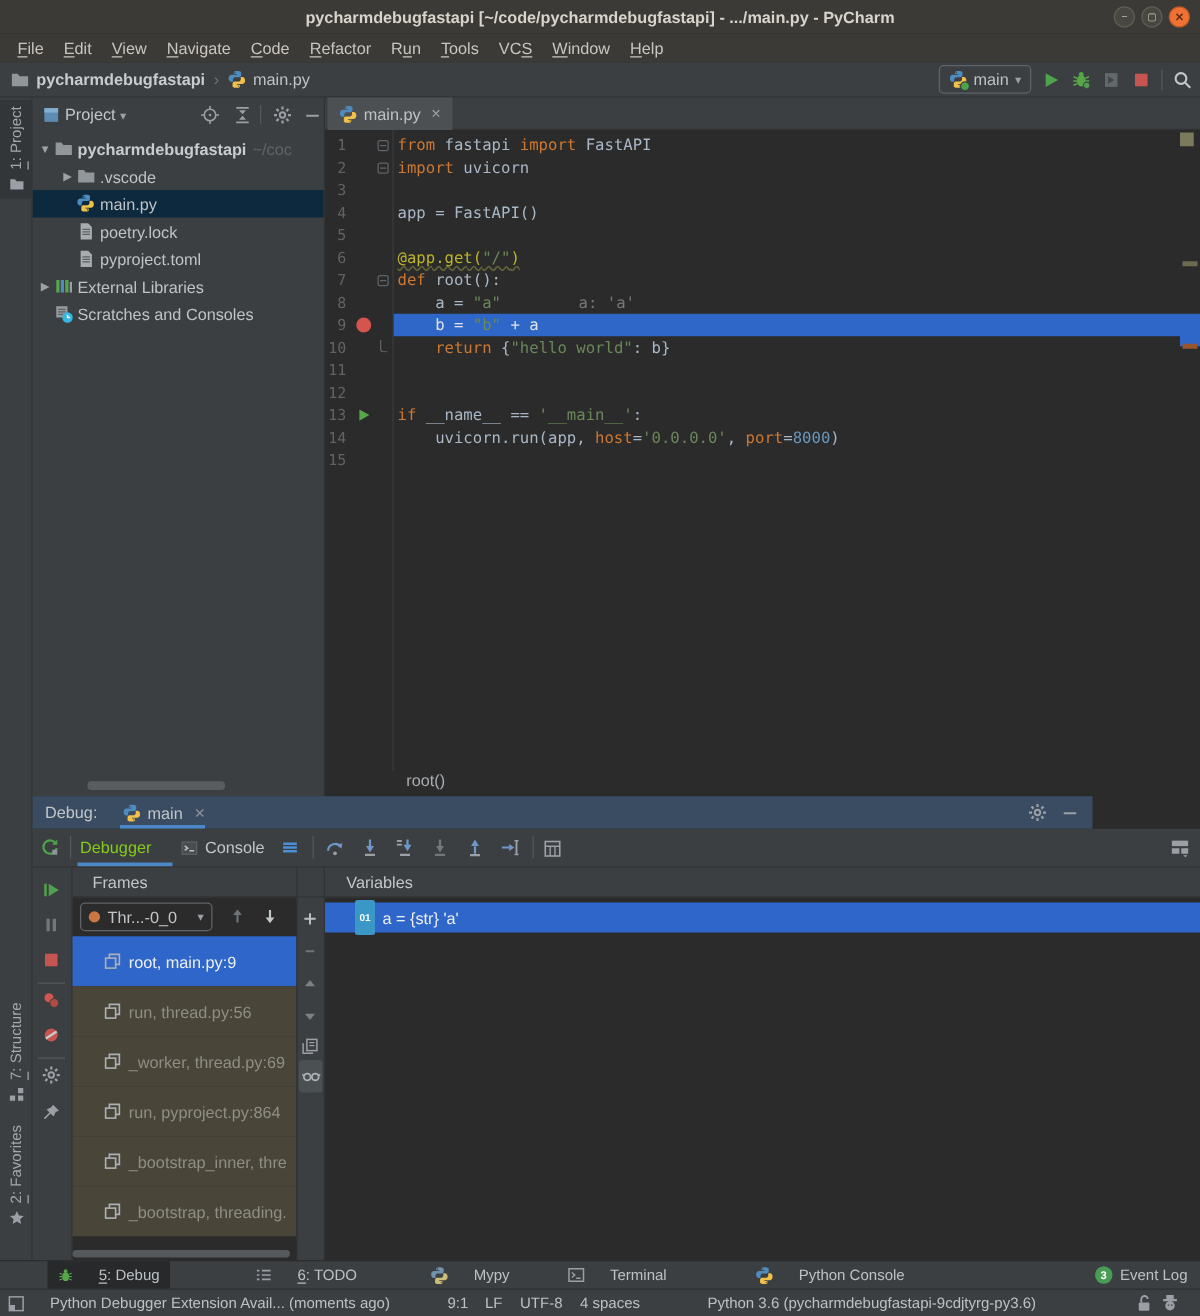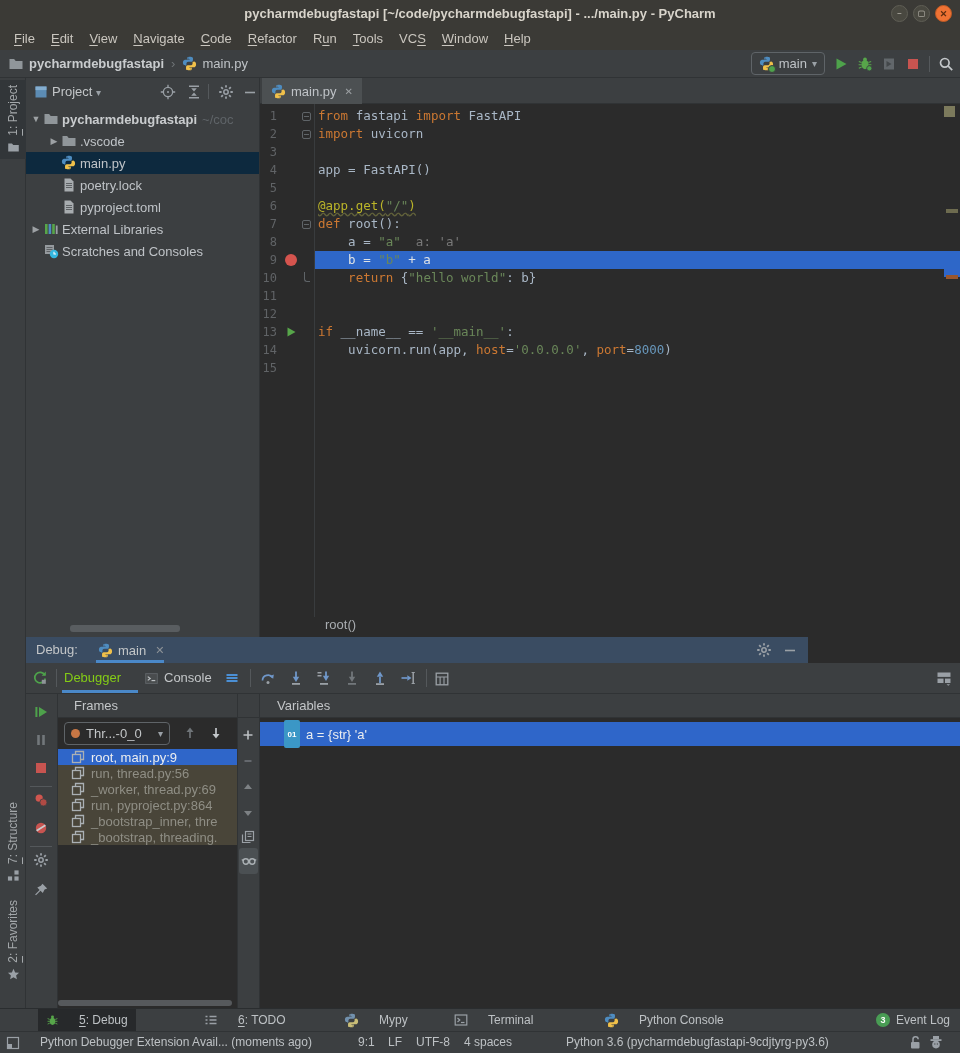--- a/index.html
+++ b/index.html
@@ -69,28 +69,28 @@
   .lnum{position:absolute;left:0;width:17px;text-align:right;color:#606366;font-size:12px;}
   .execband{position:absolute;left:55px;right:0;top:0;height:18px;background:#2e67c8;}
   .bp{position:absolute;left:25px;top:3px;width:12px;height:12px;border-radius:50%;background:#d5544e;}
   .runmark{position:absolute;left:25px;top:3px;}
   .fold{position:absolute;left:42px;top:5px;width:9px;height:9px;border:1px solid #5f6468;border-radius:2px;
         background:linear-gradient(#5f6468,#5f6468) center/5px 1px no-repeat;box-sizing:border-box;}
   .fold.end{border:0;border-left:1px solid #5f6468;border-bottom:1px solid #5f6468;border-radius:0 0 0 3px;
             background:none;top:3px;height:10px;width:6px;left:44px;}
   .codetext{position:absolute;left:58px;white-space:pre;}
   .c-kw{color:#cc7832;}.c-str{color:#6a8759;}.c-num{color:#6897bb;}.c-pl{color:#a9b7c6;}
-  .c-deco{color:#bbb529;}.c-hint{color:#787878;}
+  .c-deco{color:#bbb529;}.c-hint{color:#787878;margin-left:47px;}
   .wavy{text-decoration:underline wavy #63633a;text-underline-offset:2px;}
   .exec .c-pl{color:#dfe3e6;}
   .mark{position:absolute;}
   .ctx{left:325px;top:615px;height:20px;line-height:20px;color:#a9adb1;}
 
   
-  .dbg-header{left:26px;top:637px;width:782px;height:26px;background:#3a4c62;box-sizing:border-box;}
+  .dbg-header{left:26px;top:637px;width:848px;height:26px;background:#3a4c62;box-sizing:border-box;}
   .dbg-title{position:absolute;left:10px;top:0;line-height:26px;color:#c3c6c8;}
   .dbg-tab{position:absolute;left:72px;top:0;height:26px;display:flex;align-items:center;gap:5px;color:#c3c6c8;}
   .dbg-tab-underline{position:absolute;left:70px;bottom:0;width:68px;height:3px;background:#4a88c8;}
   .dbg-close{color:#8d9297;font-size:11px;margin-left:4px;}
   .dbg-toolbar{left:26px;top:663px;width:934px;height:31px;background:#3c3f41;border-bottom:1px solid #303335;box-sizing:border-box;}
   .tsep{position:absolute;width:1px;height:18px;background:#54585b;top:6px;}
   .dtab{position:absolute;top:0;height:30px;line-height:30px;color:#c3c6c8;}
   .dtab.sel{color:#84cc16;}
   .dtab-underline{position:absolute;top:27px;height:3px;background:#4a88c8;}
   .tbicon{position:absolute;top:7px;}
@@ -102,21 +102,21 @@
   .vline{width:1px;background:#303335;}
   .watchstrip{left:238px;top:718px;width:21px;height:290px;background:#3c3f41;}
   .wsicon{position:absolute;left:3px;}
   .wsbox{position:absolute;left:1px;top:130px;width:19px;height:26px;background:#4b5053;border-radius:3px;
          display:flex;align-items:center;justify-content:center;}
   .thread-combo{left:64px;top:722px;width:106px;height:23px;border:1px solid #5f6468;border-radius:4px;
                 display:flex;align-items:center;gap:6px;padding:0 6px;box-sizing:border-box;}
   .thread-dot{width:9px;height:9px;border-radius:50%;background:#c87745;flex:none;}
   .thread-label{color:#c3c6c8;flex:1;}
   .frames-list{left:58px;top:749px;width:179px;}
-  .frow{height:16px;display:flex;align-items:center;gap:6px;padding-left:13px;white-space:nowrap;overflow:hidden;color:#bfc3c7;}
+  .frow{height:40px;display:flex;align-items:center;gap:6px;padding-left:25px;white-space:nowrap;overflow:hidden;color:#bfc3c7;}
   .frow.sel{background:#2f66c9;color:#eceef0;}
   .frow.lib{background:#494539;color:#8f8e85;}
   .vars-row{left:260px;top:722px;width:700px;height:24px;background:#2f66c9;display:flex;align-items:center;}
   .var-badge{margin-left:24px;width:16px;height:28px;background:#3b97c6;border-radius:2px;color:#fff;
              font-size:8px;font-weight:bold;display:flex;align-items:center;justify-content:center;flex:none;}
   .var-text{margin-left:6px;color:#eceef0;}
   .frames-sb{left:58px;top:1000px;width:174px;height:6px;background:#56595c;border-radius:3px;}
 
   
   .bbar{left:0;top:1008px;width:960px;height:23px;background:#3c3f41;border-top:1px solid #2a2d2f;box-sizing:border-box;}

